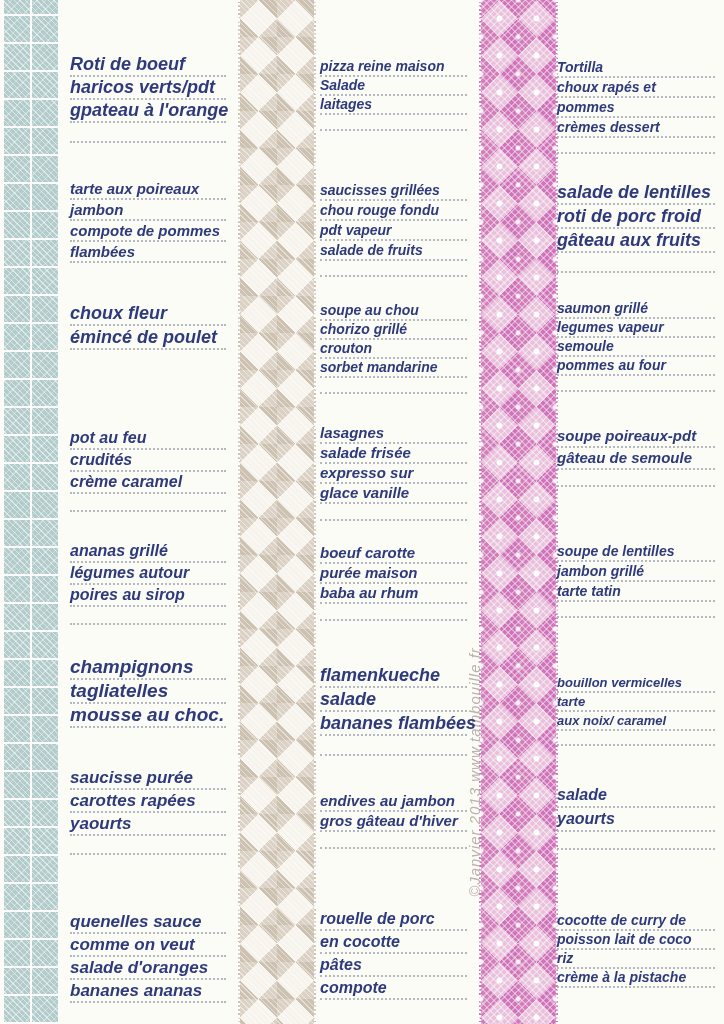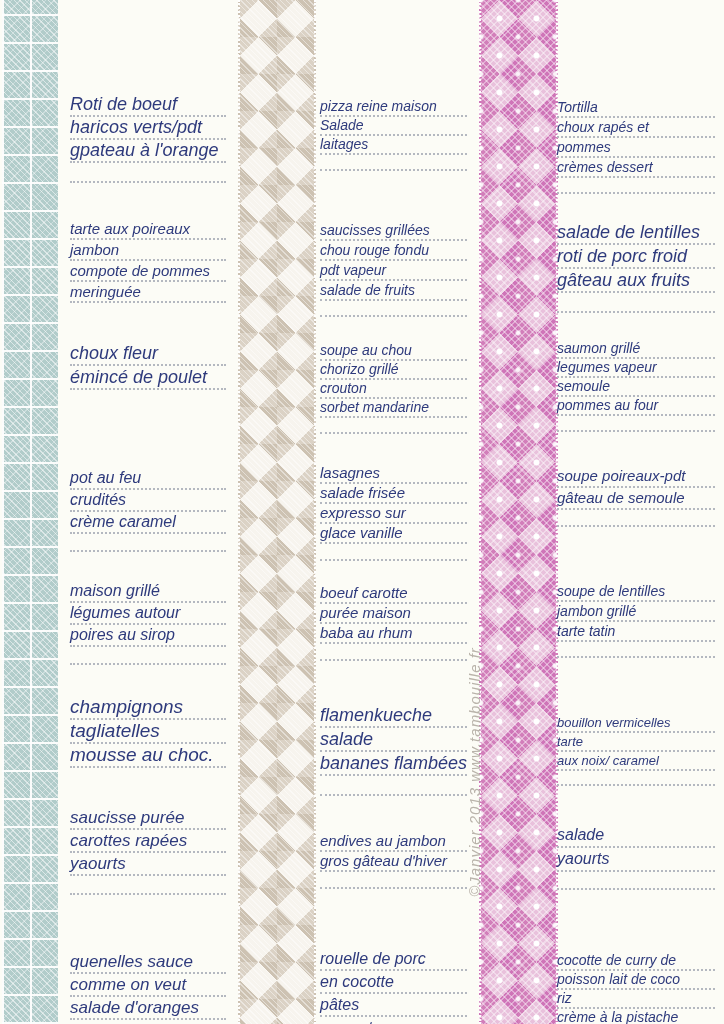--- a/index.html
+++ b/index.html
@@ -41,21 +41,21 @@
       repeating-linear-gradient(45deg, rgba(255,255,255,.38) 0 1.5px, rgba(255,255,255,0) 1.5px 5px),
       repeating-linear-gradient(-45deg, rgba(255,255,255,.38) 0 1.5px, rgba(255,255,255,0) 1.5px 5px),
       linear-gradient(45deg,  var(--pink,#d27eba) 25%, rgba(0,0,0,0) 25.5%),
       linear-gradient(135deg, var(--pink,#d27eba) 25%, rgba(0,0,0,0) 25.5%),
       linear-gradient(225deg, var(--pinkdeep,#cf74b8) 25%, rgba(0,0,0,0) 25.5%),
       linear-gradient(315deg, var(--pinkdeep,#cf74b8) 25%, rgba(0,0,0,0) 25.5%);
     background-size:37px 37px,37px 37px,auto,auto,37px 37px,37px 37px,37px 37px,37px 37px;
     background-position:0 0,18.5px 18.5px,0 0,0 0,0 0,0 0,0 0,0 0;
     border-left:2px dotted #fff;border-right:2px dotted #fff;
   }
-  .cell{position:absolute;color:var(--ink,#2e3a7c);font-weight:normal;margin-top:40px;}
+  .cell{position:absolute;color:var(--ink,#2e3a7c);font-weight:bold;}
   .line{
     display:block;white-space:nowrap;
     border-bottom:2px dotted var(--rule,#b4b8c0);
   }
   .line.trail{height:.55em;margin-top:.45em;}
   .watermark{
     position:absolute;left:474px;top:772px;
     transform:translate(-50%,-50%) rotate(-90deg);
     white-space:nowrap;color:var(--wm,#b9b3aa);
     font-size:15px;letter-spacing:1px;
@@ -76,34 +76,34 @@
         <div class="cell" style="left: 70px; top: 54px; width: 156px; font-size: 18px; line-height: 21px;">
           <div class="line"><span>Roti de boeuf</span></div>
           <div class="line"><span>haricos verts/pdt</span></div>
           <div class="line"><span>gpateau à l'orange</span></div>
           <div class="line trail"></div>
         </div>
         <div class="cell" style="left: 70px; top: 179px; width: 156px; font-size: 15px; line-height: 19px;">
           <div class="line"><span>tarte aux poireaux</span></div>
           <div class="line"><span>jambon</span></div>
           <div class="line"><span>compote de pommes</span></div>
-          <div class="line"><span>meringuée</span></div>
+          <div class="line"><span>flambées</span></div>
         </div>
         <div class="cell" style="left: 70px; top: 302px; width: 156px; font-size: 18px; line-height: 22px;">
           <div class="line"><span>choux fleur</span></div>
           <div class="line"><span>émincé de poulet</span></div>
         </div>
         <div class="cell" style="left: 70px; top: 428px; width: 156px; font-size: 16px; line-height: 20px;">
           <div class="line"><span>pot au feu</span></div>
           <div class="line"><span>crudités</span></div>
           <div class="line"><span>crème caramel</span></div>
           <div class="line trail"></div>
         </div>
         <div class="cell" style="left: 70px; top: 541px; width: 156px; font-size: 16px; line-height: 20px;">
-          <div class="line"><span>maison grillé</span></div>
+          <div class="line"><span>ananas grillé</span></div>
           <div class="line"><span>légumes autour</span></div>
           <div class="line"><span>poires au sirop</span></div>
           <div class="line trail"></div>
         </div>
         <div class="cell" style="left: 70px; top: 656px; width: 156px; font-size: 19px; line-height: 22px;">
           <div class="line"><span>champignons</span></div>
           <div class="line"><span>tagliatelles</span></div>
           <div class="line"><span>mousse au choc.</span></div>
         </div>
         <div class="cell" style="left: 70px; top: 767px; width: 156px; font-size: 17px; line-height: 21px;">

